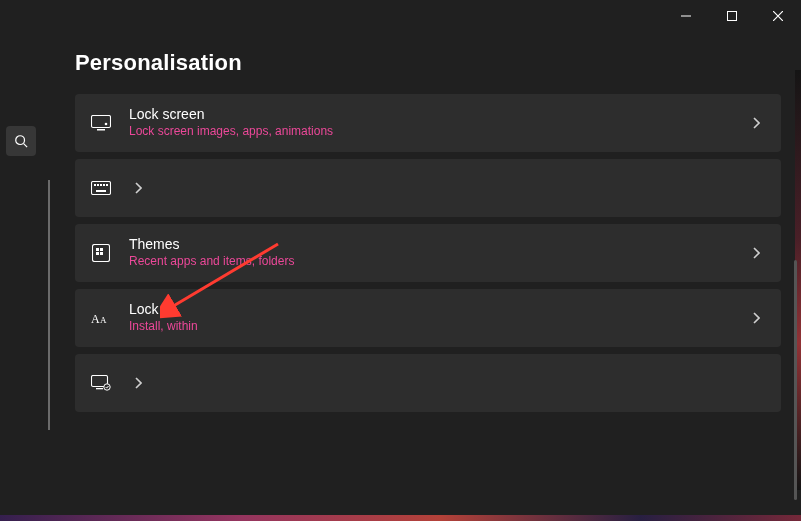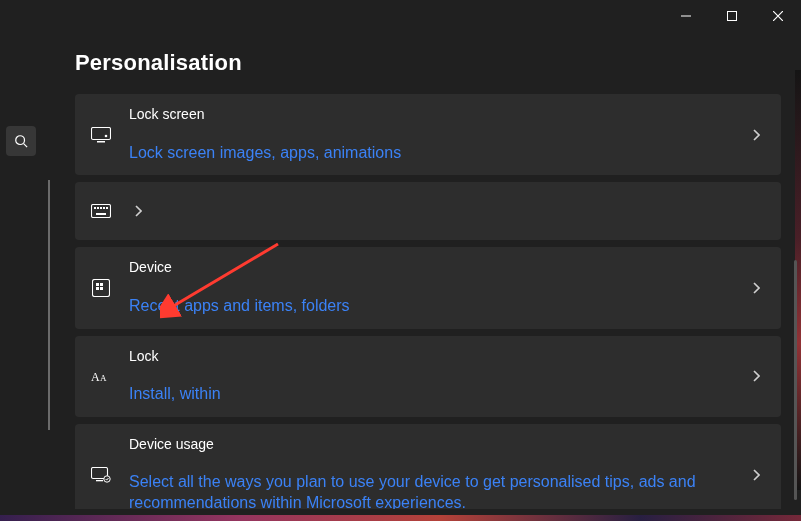--- a/index.html
+++ b/index.html
@@ -96,24 +96,24 @@
     flex: 1;
     min-width: 0;
   }
   .card .title {
     font-size: 14px;
     font-weight: 500;
     color: #ffffff;
     line-height: 1.25;
   }
   .card .desc {
-    font-size: 16px;
-    color: #3b82f6;
+    font-size: 12px;
+    color: #ec4899;
     line-height: 1.3;
-    margin-top: 19px;
+    margin-top: 0;
   }
   .card .chevron {
     width: 18px;
     height: 18px;
     display: flex;
     align-items: center;
     justify-content: center;
     color: #cfcfcf;
     flex-shrink: 0;
   }
@@ -232,21 +232,21 @@
       <div class="icon-slot">
         <svg width="18" height="18" viewBox="0 0 18 18">
             <rect x="0.5" y="0.5" width="17" height="17" rx="2" fill="none" stroke="#fff" stroke-width="1.1"></rect>
             <rect x="4" y="4" width="3" height="3" fill="#fff"></rect>
             <rect x="8" y="4" width="3" height="3" fill="#fff"></rect>
             <rect x="4" y="8" width="3" height="3" fill="#fff"></rect>
             <rect x="8" y="8" width="3" height="3" fill="#fff"></rect>
           </svg>
       </div>
       <div class="text">
-        <div class="title">Device</div>
+        <div class="title">Themes</div>
         <div class="desc">Recent apps and items, folders</div>
       </div>
       <div class="chevron">
         <svg width="8" height="12" viewBox="0 0 8 12">
             <path d="M2 1 L7 6 L2 11" fill="none" stroke="#cfcfcf" stroke-width="1.6"></path>
           </svg>
       </div>
     </div>
 
 
@@ -269,24 +269,20 @@
     </div>
 
     <div class="card">
       <div class="icon-slot">
         <svg width="20" height="16" viewBox="0 0 20 16">
             <rect x="0.5" y="0.5" width="16" height="11" rx="1.5" fill="none" stroke="#fff" stroke-width="1.1"></rect>
             <rect x="5" y="13" width="7" height="1.3" fill="#fff"></rect>
             <circle cx="16" cy="12" r="3.2" fill="#2d2d2d" stroke="#fff" stroke-width="1"></circle>
             <path d="M14.6 12 L15.7 13.1 L17.5 11" fill="none" stroke="#fff" stroke-width="1"></path>
           </svg>
-      </div>
-      <div class="text">
-        <div class="title">Device usage</div>
-        <div class="desc">Select all the ways you plan to use your device to get personalised tips, ads and recommendations within Microsoft experiences.</div>
       </div>
       <div class="chevron">
         <svg width="8" height="12" viewBox="0 0 8 12">
             <path d="M2 1 L7 6 L2 11" fill="none" stroke="#cfcfcf" stroke-width="1.6"></path>
           </svg>
       </div>
     </div>
 
   </div>
 </div>

